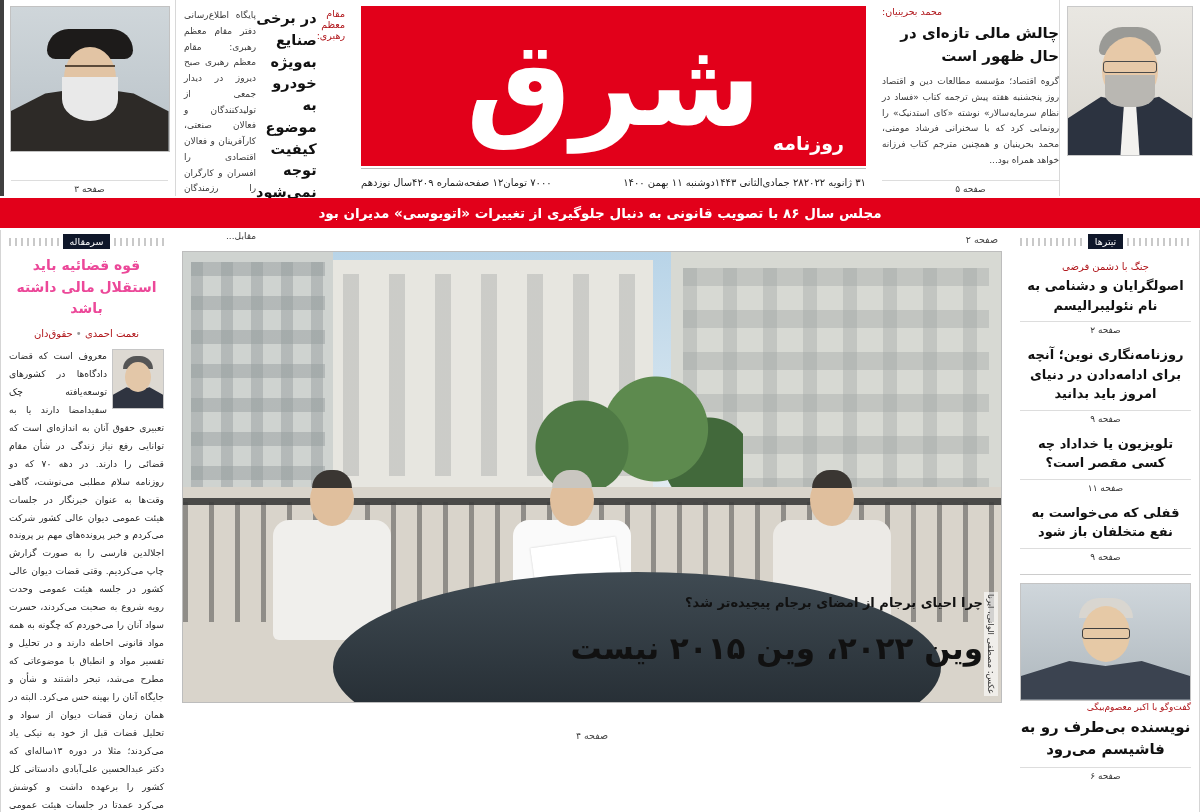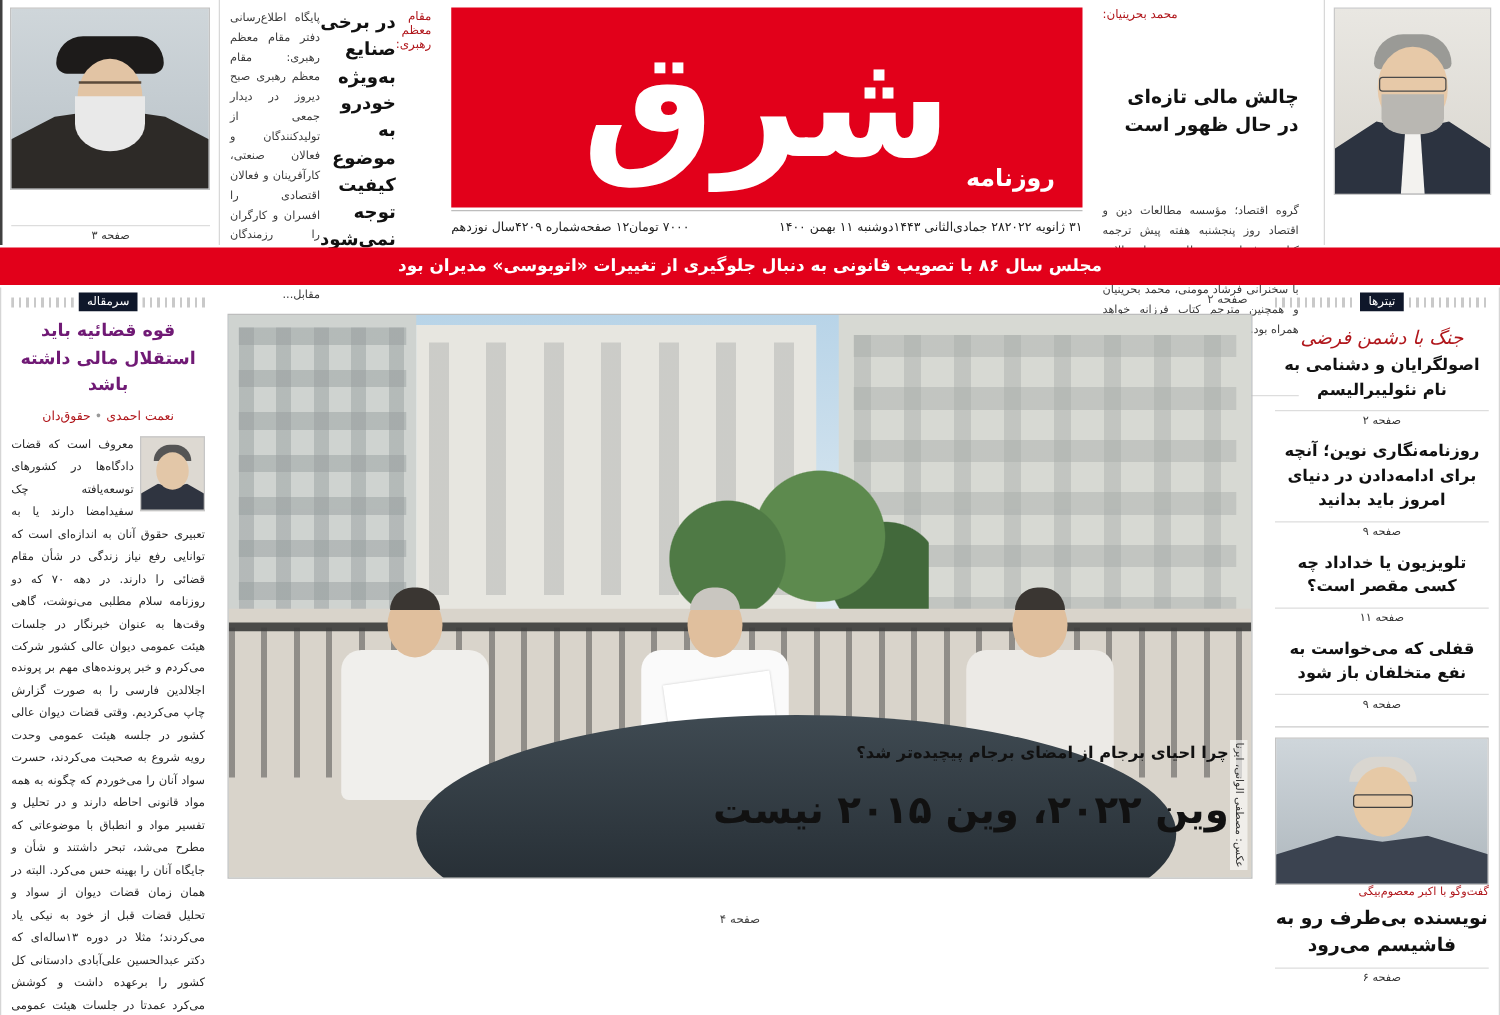--- a/index.html
+++ b/index.html
@@ -18,23 +18,23 @@
 
   
   .masthead {
     position: absolute; top: 0; left: 0; width: 1200px; height: 196px;
     display: flex; flex-direction: row-reverse;
   }
 
   
   .mh-right {
     width: 175px; height: 196px;
-    border-left: 2px solid #404040;
+    border-left: 4px solid #404040;
     padding: 6px 7px 0 7px;
-    display: flex; flex-direction: column; align-items: flex-start; gap: 28px;
+    display: flex; flex-direction: column; align-items: center; gap: 28px;
   }
   .leader-photo {
     width: 160px; height: 155px;
     background:
       linear-gradient(#cfd6da, #b9c2c8);
     position: relative; overflow: hidden;
     border: 1px solid #c2c2c2;
   }
   .leader-photo .robe {
     position: absolute; bottom: 0; left: 0; right: 0; height: 64px;
@@ -100,22 +100,22 @@
     color: #fff; font-size: 19px; font-weight: bold;
   }
   .logo-meta {
     position: absolute; bottom: 4px; left: 8px; right: 8px; height: 24px;
     display: flex; align-items: center; justify-content: space-between;
     font-size: 10px; color: #222; border-top: 1px solid #bdbdbd; padding-top: 3px;
   }
 
   
   .mh-left2 {
-    width: 186px; padding: 6px 20px 0 8px; text-align: right;
-    border-right: 1px solid #d8d8d8; display: flex; flex-direction: column; gap: 44px;
+    width: 186px; padding: 6px 0 0 8px; text-align: right;
+    border-right: 1px solid #d8d8d8; display: flex; flex-direction: column;
   }
   .mh-left2 .kicker { font-size: 9.5px; color: #b0161b; text-align: left; margin-bottom: 5px; }
   .mh-left2 h2 { margin: 0 0 7px 0; font-size: 15px; line-height: 1.5; font-weight: bold; color: #111; }
   .mh-left2 p { margin: 0; font-size: 9px; line-height: 1.75; color: #3a3a3a; text-align: justify; }
   .mh-left2 .pagenum { margin-top: auto; font-size: 9px; color: #333; text-align: center; border-top: 1px solid #ddd; padding: 3px 0 2px 0; }
 
   .mh-left1 { width: 140px; padding: 6px 7px 0 7px; display: flex; flex-direction: column; align-items: center; }
   .author-photo {
     width: 126px; height: 150px; overflow: hidden; position: relative;
     background: linear-gradient(#e9e7e2, #d9d6cf); border: 1px solid #c9c9c9;
@@ -157,21 +157,21 @@
   
   .body { position: absolute; top: 230px; left: 0; width: 1200px; height: 582px; display: flex; flex-direction: row-reverse; }
 
   
   .col-right { width: 172px; border-left: 1px solid #d5d5d5; padding: 4px 8px 0 8px; text-align: right; }
   .tagbar { display: flex; align-items: center; gap: 4px; margin-bottom: 6px; }
   .tagbar .dots { flex: 1 1 auto; height: 8px;
     background-image: repeating-linear-gradient(to right, #c9c9c9 0 2px, transparent 2px 6px);
   }
   .tagbar .label { background: #0f172a; color: #fff; font-size: 9.5px; padding: 2px 7px; white-space: nowrap; }
-  .col-right h3 { margin: 4px 0 8px 0; font-size: 14px; line-height: 1.55; font-weight: bold; text-align: center; color: #701a75; }
+  .col-right h3 { margin: 4px 0 8px 0; font-size: 14px; line-height: 1.55; font-weight: bold; text-align: center; color: #ec4899; }
   .byline { text-align: center; font-size: 10px; color: #b0161b; margin-bottom: 8px; }
   .byline .sep { color: #999; }
   .op-photo { float: right; width: 52px; height: 60px; margin: 2px 0 3px 5px; background: #ddd9d2; border: 1px solid #c6c6c6; position: relative; overflow: hidden; }
   .op-photo .f { position: absolute; left: 50%; transform: translateX(-50%); top: 12px; width: 26px; height: 30px; border-radius: 50%; background: #e3c7a8; }
   .op-photo .h { position: absolute; left: 50%; transform: translateX(-50%); top: 6px; width: 30px; height: 13px; border-radius: 14px 14px 0 0; background: #555; }
   .op-photo .b { position: absolute; bottom: 0; left: -4px; right: -4px; height: 22px; background: #2f3440; clip-path: polygon(0 50%, 30% 5%, 50% 18%, 70% 5%, 100% 50%, 100% 100%, 0 100%); }
   .col-right p.article { margin: 0; font-size: 9.2px; line-height: 1.95; text-align: justify; color: #262626; }
 
   
   .col-center { flex: 1 1 auto; padding: 4px 10px 0 10px; }
@@ -221,21 +221,21 @@
   .ph-man.c .torso { background: #eceae6; }
   .ph-paper { position: absolute; left: 352px; bottom: 86px; width: 86px; height: 74px; background: #fff; transform: rotate(-8deg); box-shadow: 0 0 2px rgba(0,0,0,.2); }
   .ph-credit { position: absolute; right: 3px; bottom: 6px; writing-mode: vertical-rl; font-size: 8.5px; color: #333; background: rgba(255,255,255,.6); padding: 2px; }
   .ph-overline { position: absolute; right: 18px; bottom: 92px; font-size: 13px; font-weight: bold; color: #111; }
   .ph-title { position: absolute; right: 18px; bottom: 36px; font-size: 31px; font-weight: bold; color: #111; }
   .ph-pref { position: absolute; left: 50%; transform: translateX(-50%); bottom: -18px; font-size: 9.5px; color: #444; }
 
   
   .col-left { width: 188px; border-right: 1px solid #d5d5d5; padding: 4px 8px 0 8px; text-align: right; }
   .teaser { padding: 6px 0 4px 0; }
-  .teaser .kick { font-size: 15px; color: #b0161b; margin-bottom: 4px; text-align: center; font-style: italic; }
+  .teaser .kick { font-size: 10px; color: #b0161b; margin-bottom: 4px; text-align: center; }
   .teaser h4 { margin: 0 0 6px 0; font-size: 13px; line-height: 1.5; font-weight: bold; color: #111; text-align: center; }
   .teaser .pg { font-size: 9px; color: #333; text-align: center; border-top: 1px solid #ddd; padding-top: 3px; }
   .interview-card { margin-top: 8px; border-top: 1px solid #ccc; padding-top: 8px; }
   .iv-photo { width: 100%; height: 118px; background: linear-gradient(#cfd6db, #aeb7bd); position: relative; overflow: hidden; border: 1px solid #c4c4c4; }
   .iv-photo .f { position: absolute; left: 50%; transform: translateX(-50%); top: 22px; width: 48px; height: 56px; border-radius: 50%; background: #e6c9a6; }
   .iv-photo .h { position: absolute; left: 50%; transform: translateX(-50%); top: 14px; width: 54px; height: 20px; border-radius: 26px 26px 0 0; background: #d9d6d0; }
   .iv-photo .g { position: absolute; left: 50%; transform: translateX(-50%); top: 44px; width: 48px; height: 11px; border: 1.5px solid #3f3f3f; border-radius: 3px; }
   .iv-photo .s { position: absolute; bottom: 0; left: -6px; right: -6px; height: 40px; background: #3b4350; clip-path: polygon(0 46%, 30% 4%, 50% 16%, 70% 4%, 100% 46%, 100% 100%, 0 100%); }
   .iv-kick { margin-top: 1px; font-size: 9px; color: #b0161b; text-align: right; }
   .iv-title { margin-top: 4px; font-size: 15px; line-height: 1.5; font-weight: bold; text-align: center; color: #111; }

